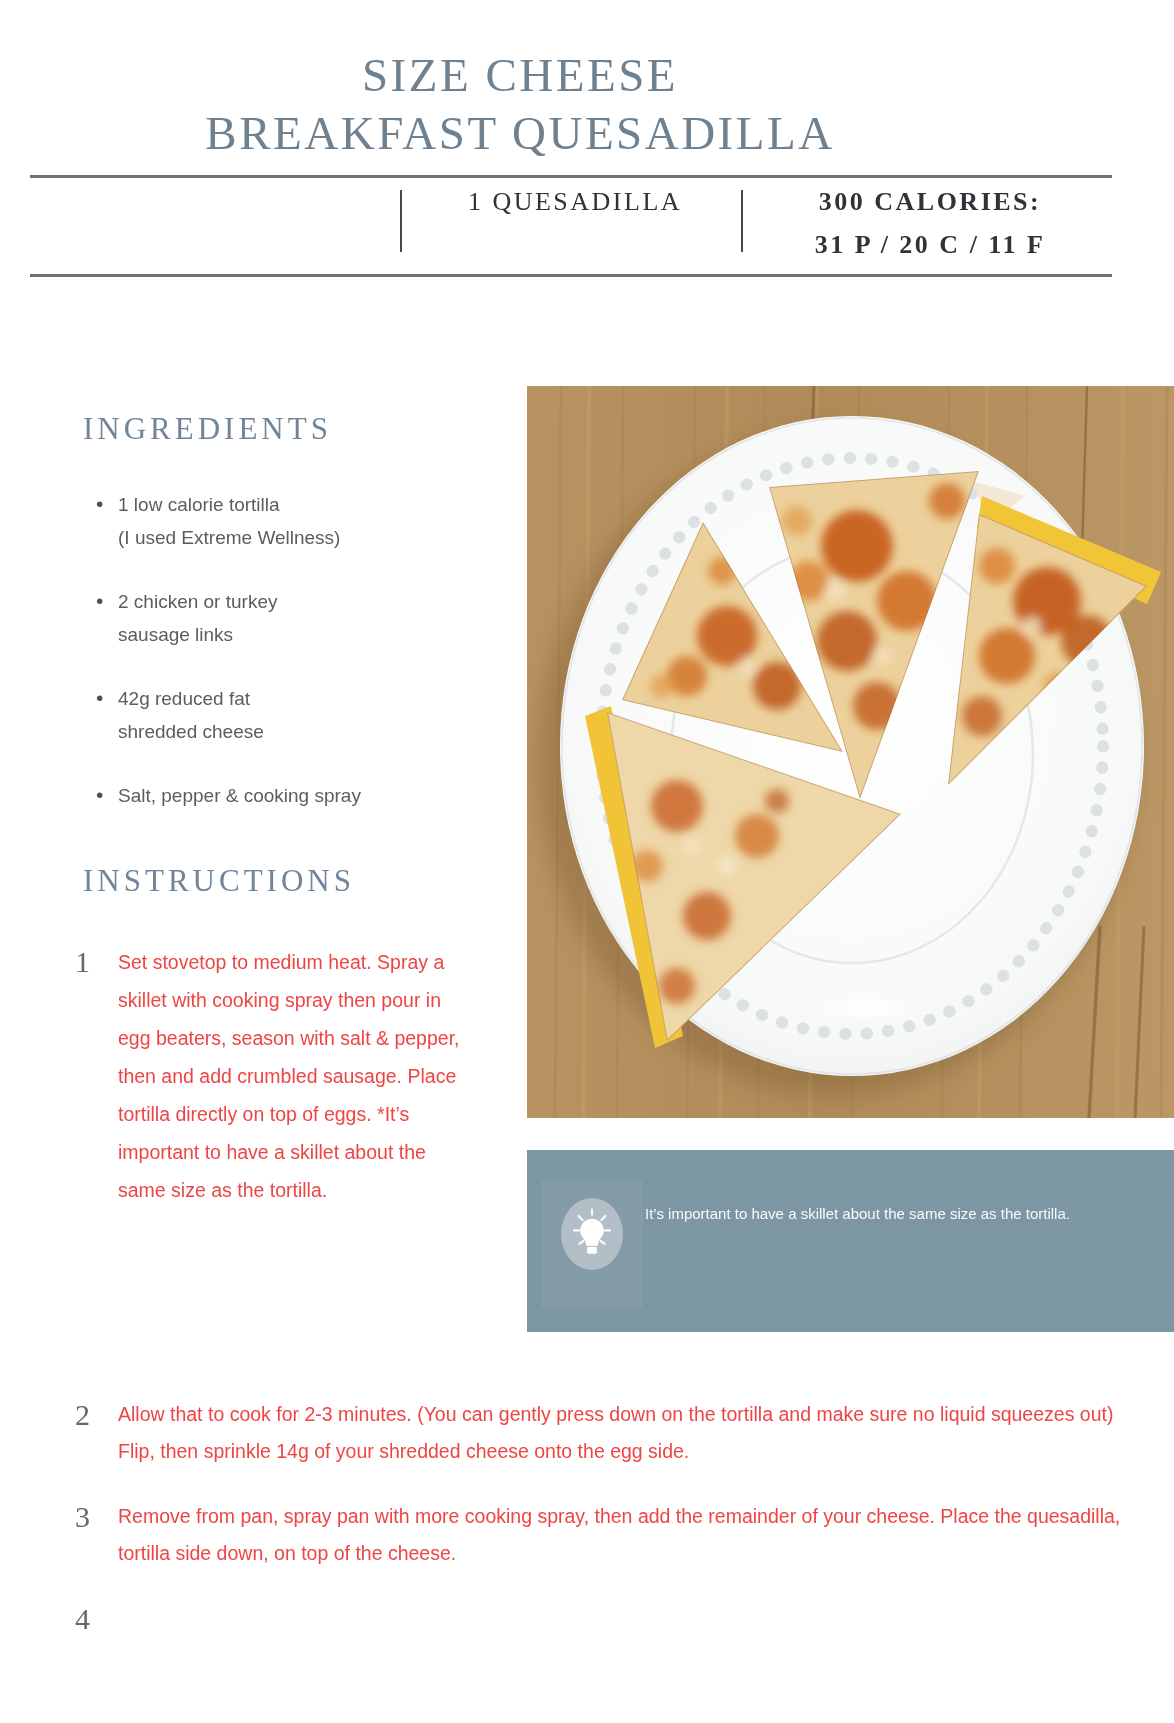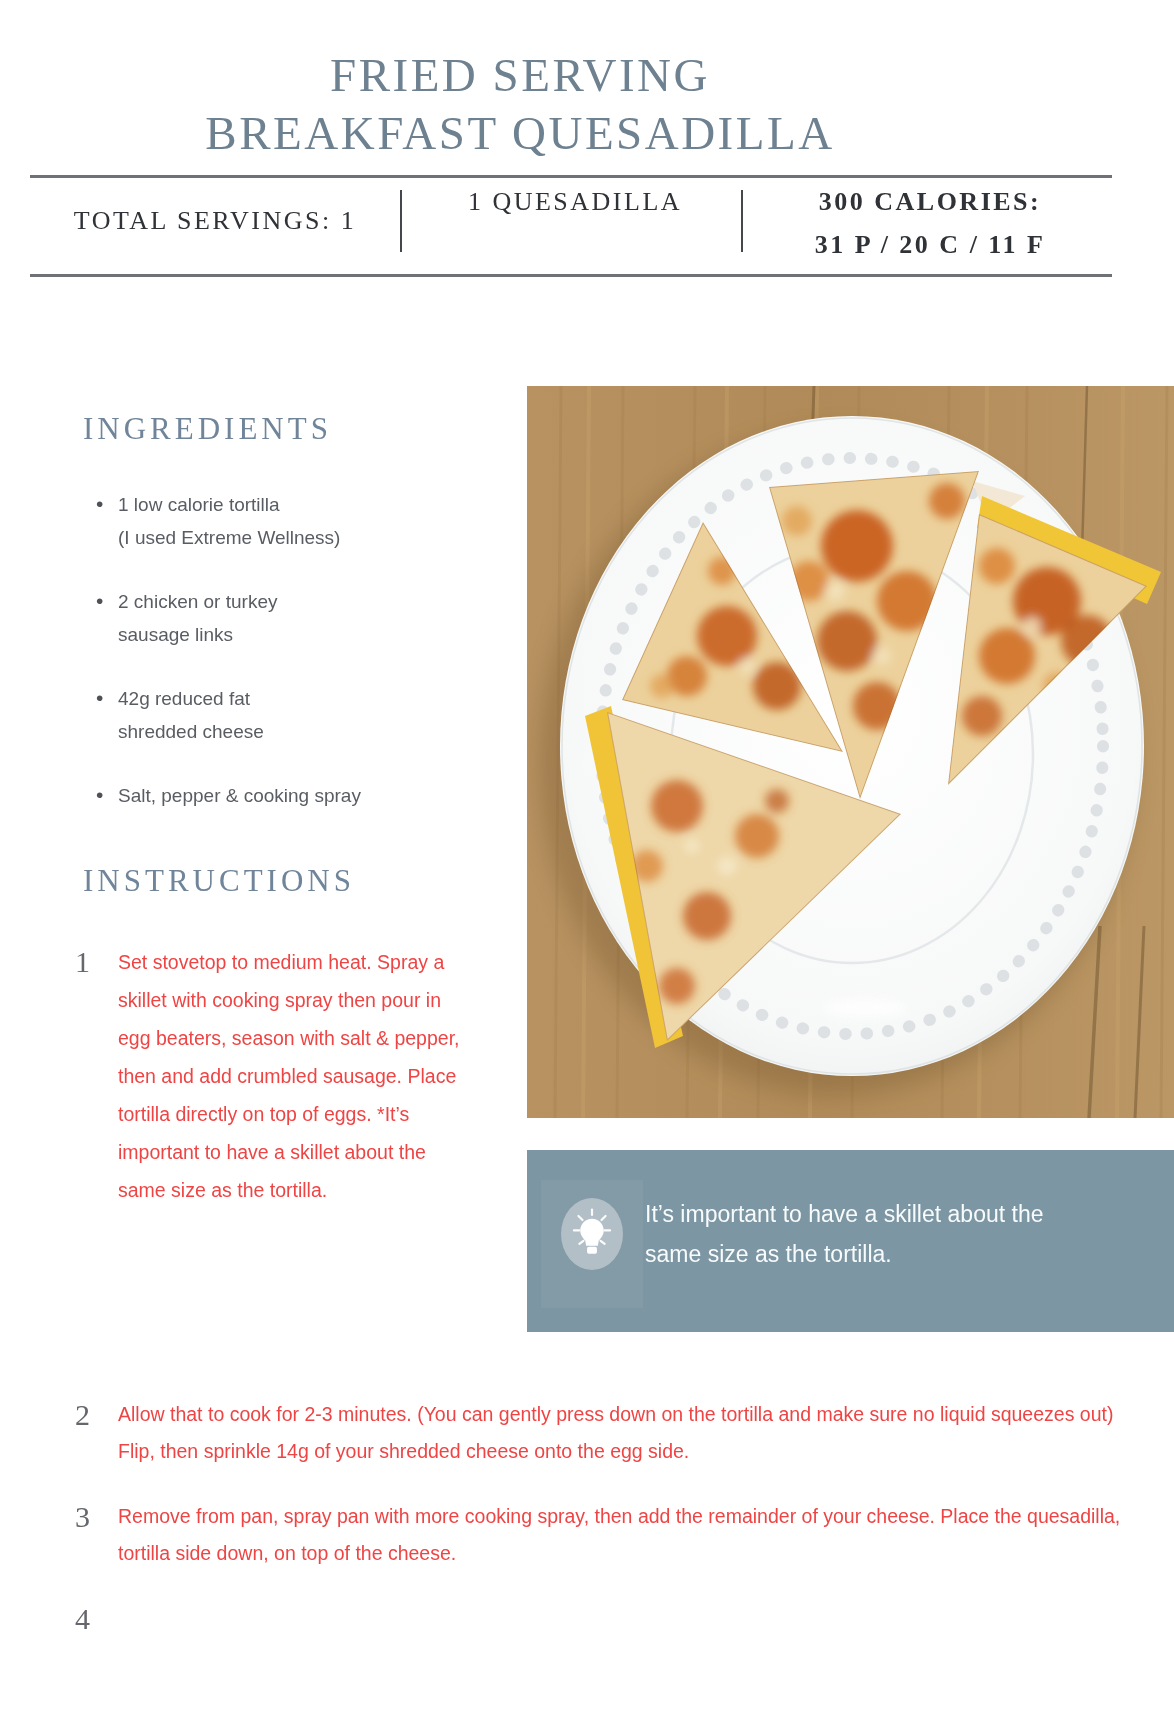--- a/index.html
+++ b/index.html
@@ -70,36 +70,35 @@
     position:absolute; left:14px; top:30px; width:102px; height:128px;
     background:rgba(255,255,255,0.05);
   }
   .tip-icon-circle {
     position:absolute; left:34px; top:48px; width:62px; height:72px;
     background:#b2bfc7; border-radius:50%;
     display:flex; align-items:center; justify-content:center;
   }
   .tip-text {
     position:absolute; left:118px; top:44px; width:460px; margin:0;
-    color:#f8fbfc; font-size:23px; line-height:40px;
+    color:#f8fbfc; font-size:15px; line-height:40px;
   }
 </style>
 </head>
 <body>
 
 <div class="page">
 
   <h1 class="title">
-    <span>FRIED SERVING</span><br>
+    <span>SIZE CHEESE</span><br>
     <span>BREAKFAST QUESADILLA</span>
   </h1>
 
   <div class="divider divider-top"></div>
 
-  <div class="info-col info-servings">TOTAL SERVINGS: 1</div>
   <div class="info-sep info-sep-1"></div>
   <div class="info-col info-serving-size">
     <div>1 QUESADILLA</div>
   </div>
   <div class="info-sep info-sep-2"></div>
   <div class="info-col info-calories">
     <div>300 CALORIES:</div>
     <div>31 P / 20 C / 11 F</div>
   </div>
 

